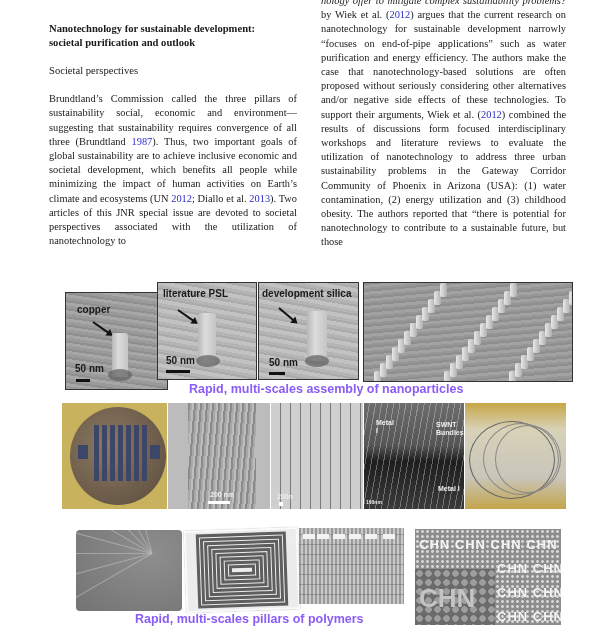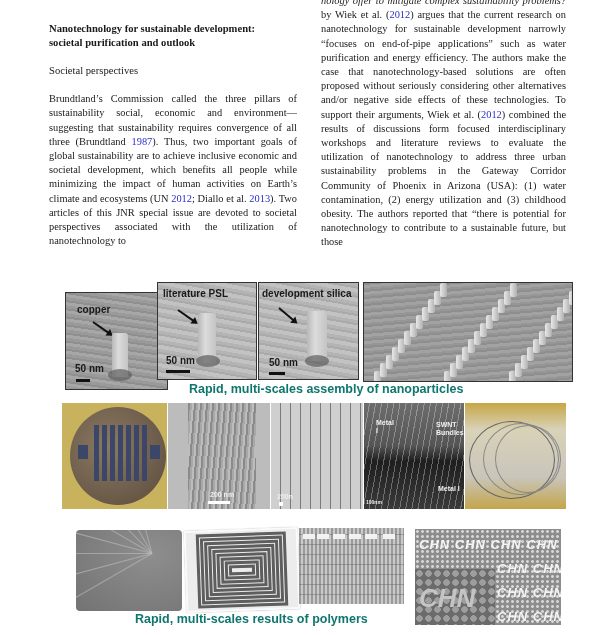--- a/index.html
+++ b/index.html
@@ -10,21 +10,21 @@
   .col-right { left: 321px; top: -6px; width: 245px; }
   .section-title { font-weight: bold; font-size: 10.6px; line-height: 14px; margin: 0 0 14px 0; text-align: left; }
   .subhead { font-size: 10.6px; margin: 0 0 14px 0; text-align: left; }
   .para { margin: 0; }
   .cite { color: #2c2cc8; }
   .ital { font-style: italic; }
 
   .figure { position: absolute; left: 0; top: 0; width: 606px; height: 635px; pointer-events: none; }
   .fig-img { position: absolute; pointer-events: auto; overflow: hidden; }
   .caption { position: absolute; font-family: "Liberation Sans", "DejaVu Sans", sans-serif;
-             font-weight: bold; font-size: 12.5px; color: #0f766e; white-space: nowrap; padding-left: 7px; }
+             font-weight: bold; font-size: 12.5px; color: #8b5cf6; white-space: nowrap; padding-left: 7px; }
   .lbl { position: absolute; font-family: "Liberation Sans", "DejaVu Sans", sans-serif; font-weight: bold;
          font-size: 10px; color: #1a1a1a; white-space: nowrap; }
   .lbl-w { position: absolute; font-family: "Liberation Sans", "DejaVu Sans", sans-serif; font-weight: bold;
            font-size: 7px; color: #f0f0f0; white-space: nowrap; line-height: 8px; }
   .scalebar { position: absolute; height: 3px; background: #111; }
   .arrow { position: absolute; width: 22px; height: 2px; background: #111; transform-origin: left center; }
   .arrow::after { content: ""; position: absolute; right: -2px; top: -3px; border-left: 6px solid #111;
                   border-top: 4px solid transparent; border-bottom: 4px solid transparent; }
 
   
@@ -55,21 +55,21 @@
   
   .poly1 { background: radial-gradient(ellipse at 70% 30%, #8e8e8e, #737373); border-radius: 4px; }
   .ray { position: absolute; left: 72%; top: 28%; width: 90px; height: 1px; background: rgba(190,190,190,.6); transform-origin: left center; }
   .poly2 { background: #ececec; transform: rotate(-2deg); border: 2px solid #fafafa; box-shadow: 0 0 1px #999; }
   .sq { position: absolute; border: 3px solid #5e5e5e; }
   .poly3 { background: repeating-linear-gradient(90deg, #9a9a9a 0 2px, #c9c9c9 2px 4px); }
   .poly3-grid { position: absolute; inset: 0; background: repeating-linear-gradient(0deg, transparent 0 9px, rgba(80,80,80,.35) 9px 10px); }
   .pad { position: absolute; width: 12px; height: 5px; background: #f2f2f2; }
   .chn { background-color: #8d8d8d;
          background-image: radial-gradient(circle, #d6d6d6 1.2px, transparent 1.6px);
-         background-size: 5px 5px; font-style: italic; }
+         background-size: 5px 5px; }
   .chn-row { position: absolute; left: 4px; font-family: "Liberation Sans", "DejaVu Sans", sans-serif; font-weight: bold;
              font-size: 13px; letter-spacing: 1px; color: #f4f4f4; white-space: nowrap; }
   .chn-big { position: absolute; left: 0; top: 40px; width: 80px; height: 56px; background: #6b6b6b;
              background-image: radial-gradient(circle, #9e9e9e 3px, transparent 3.5px); background-size: 9px 9px; }
   .chn-big-text { position: absolute; left: 4px; top: 14px; font-family: "Liberation Sans", "DejaVu Sans", sans-serif;
                   font-weight: bold; font-size: 26px; color: #c4c4c4; }
 </style>
 </head>
 <body>
 
@@ -221,14 +221,14 @@
   </div>
   <div class="fig-img chn" style="left:415px;top:529px;width:146px;height:96px;">
     <span class="chn-row" style="top:8px;"><span>CHN</span> <span>CHN</span> <span>CHN</span> <span>CHN</span></span>
     <span class="chn-row" style="left:82px;top:32px;"><span>CHN</span> <span>CHN</span></span>
     <span class="chn-row" style="left:82px;top:56px;"><span>CHN</span> <span>CHN</span></span>
     <span class="chn-row" style="left:82px;top:80px;"><span>CHN</span> <span>CHN</span></span>
     <div class="chn-big">
       <span class="chn-big-text">CHN</span>
     </div>
   </div>
-  <div class="caption" style="left:128px;top:612px;">Rapid, multi-scales results of polymers</div>
+  <div class="caption" style="left:128px;top:612px;">Rapid, multi-scales pillars of polymers</div>
 </div>
 
 </body></html>

